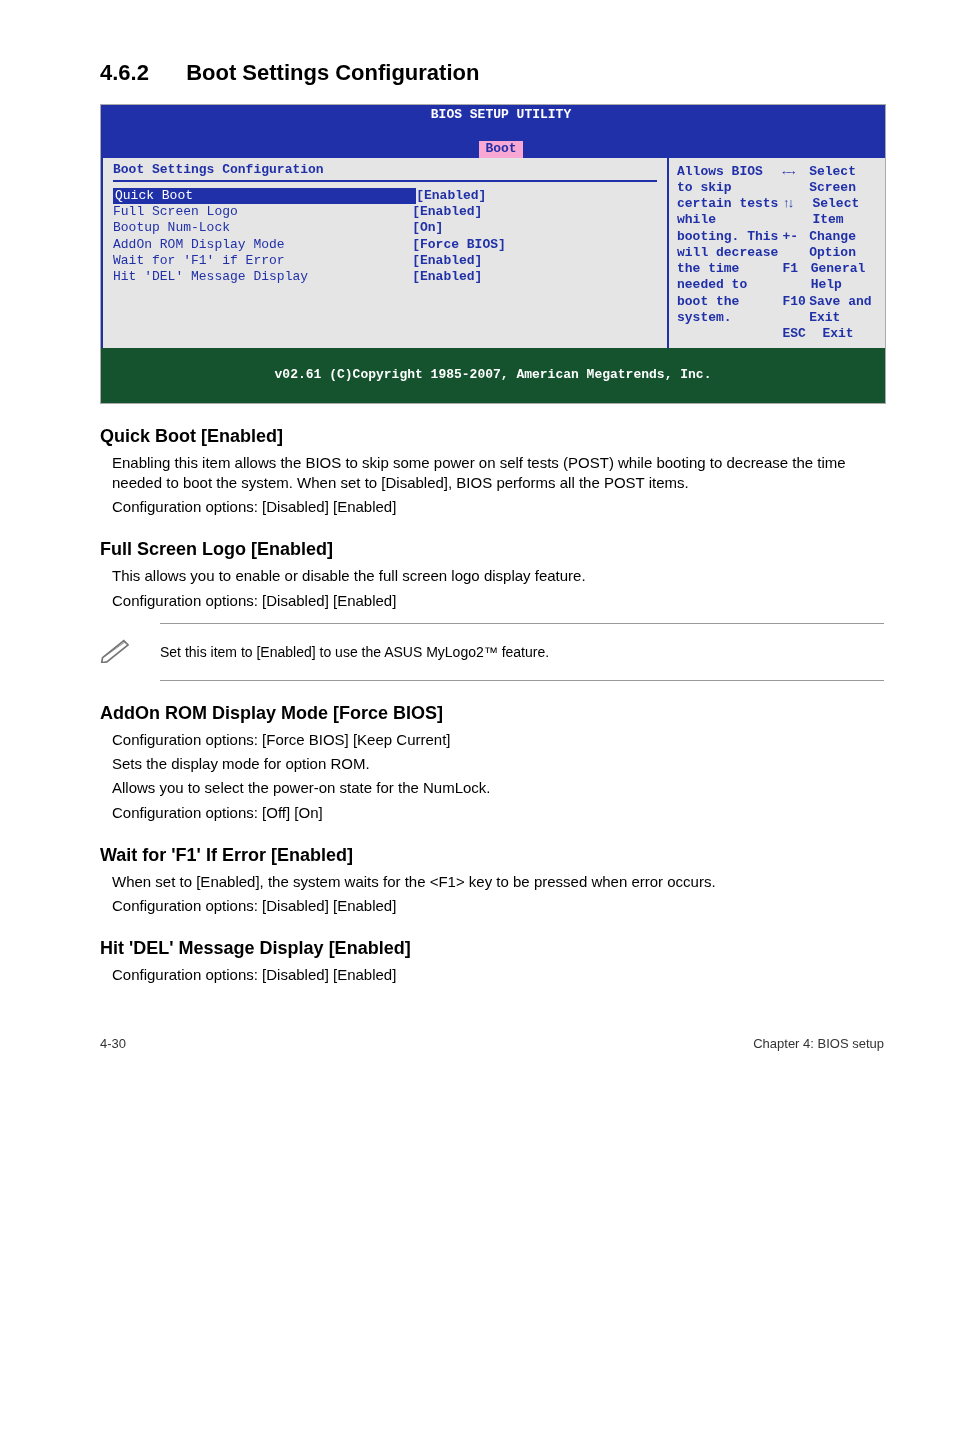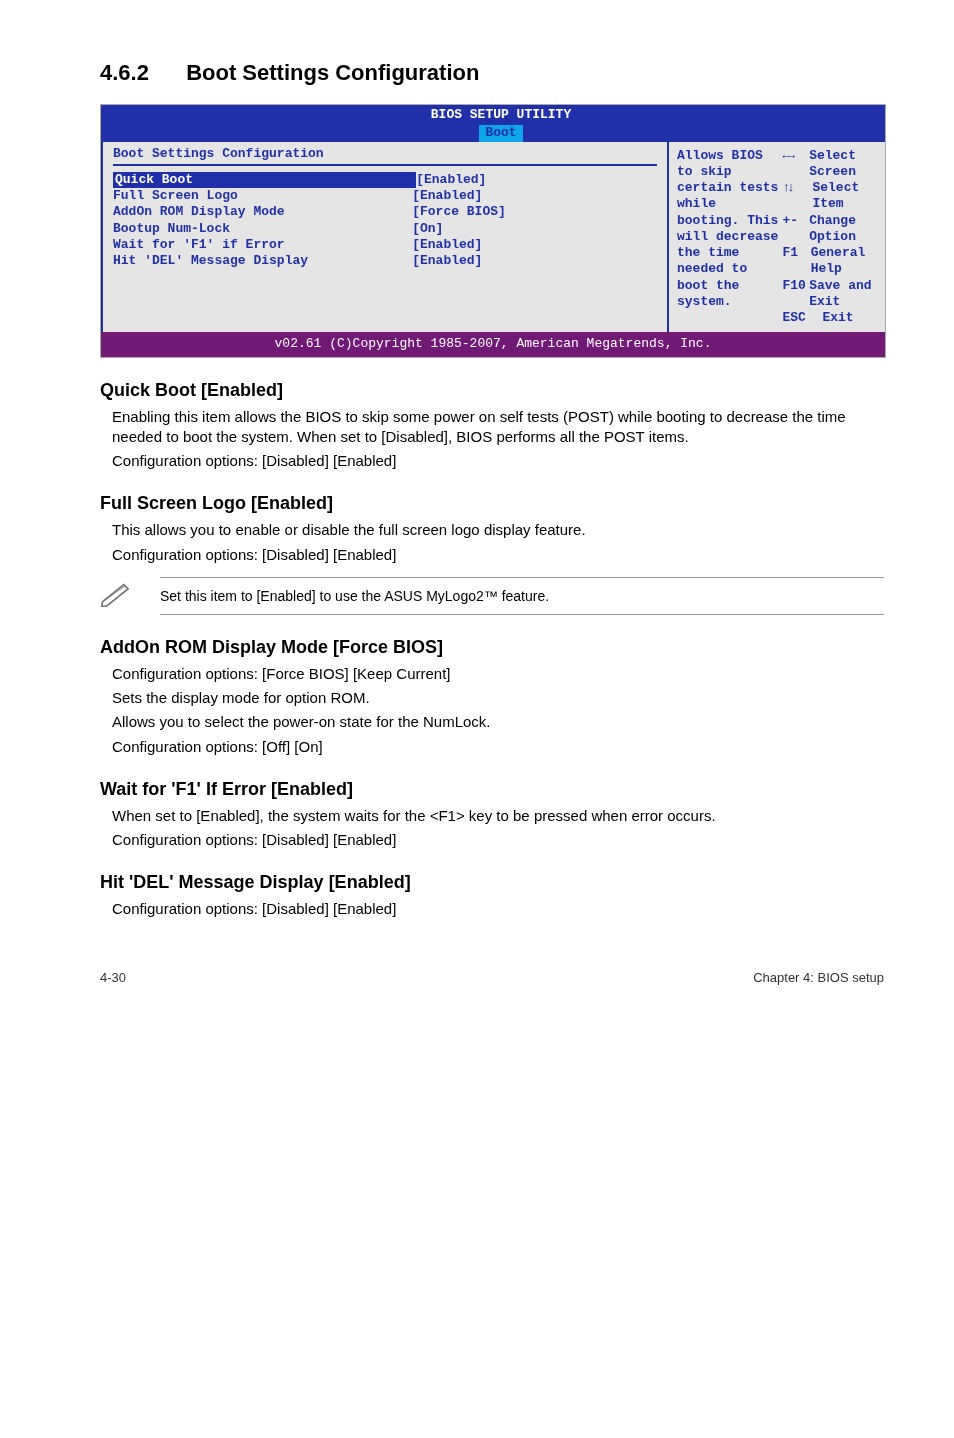--- a/index.html
+++ b/index.html
@@ -33,25 +33,25 @@
   .bios-top {
     background: #2030a8;
     color: #fff;
     text-align: center;
     padding: 2px 0 0 16px;
     font-weight: bold;
     position: relative;
   }
   .bios-tab {
     display: inline-block;
-    background: #0ea5e9;
+    background: #f9a8d4;
     color: #2030a8;
     padding: 0 6px;
     font-weight: bold;
-    margin-top: 2px;
+    margin-top: 18px;
   }
   .bios-body { display: flex; }
   .bios-left {
     flex: 1;
     padding: 4px 10px 10px 10px;
     position: relative;
   }
   .bios-right {
     width: 200px;
     border-left: 2px solid #2030a8;
@@ -63,33 +63,33 @@
     justify-content: space-between;
   }
   .bios-heading {
     color: #2030a8;
     font-weight: bold;
     border-bottom: 2px solid #2030a8;
     padding-bottom: 2px;
     margin-bottom: 6px;
   }
   .bios-row { display: flex; }
-  .bios-label { color: #2030a8; font-weight: bold; width: 55%; }
+  .bios-label { color: #2030a8; font-weight: normal; width: 55%; }
   .bios-label.sel { color: #fff; background: #2030a8; padding: 0 2px; }
   .bios-value { color: #2030a8; font-weight: bold; }
   .bios-help-top { min-height: 110px; }
   .bios-legend-row { display: flex; }
   .bios-legend-key { width: 40px; }
   .arrows { letter-spacing: -3px; }
   .bios-footer {
-    background: #701a75;
+    background: #14532d;
     color: #fff;
     text-align: center;
-    font-weight: normal;
-    padding: 4px 0;
+    font-weight: bold;
+    padding: 19px 0;
   }
   .biosframe-left { border-left: 2px solid #2030a8; }
 
   
   h3.subhead {
     font-size: 18px;
     font-weight: bold;
     margin: 22px 0 6px 0;
   }
   p.body {
@@ -105,21 +105,21 @@
     margin: 12px 0 4px 0;
   }
   .note-icon {
     width: 60px;
     text-align: left;
   }
   .note-text {
     flex: 1;
     border-top: 1px solid #999;
     border-bottom: 1px solid #999;
-    padding: 10px 0;
+    padding: 20px 0;
     font-size: 14px;
   }
   .pen-svg { width: 34px; height: 26px; }
 
   .footer {
     display: flex;
     justify-content: space-between;
     font-size: 13px;
     color: #333;
     margin-top: 50px;
@@ -146,26 +146,26 @@
         <div id="bios-rows">
             <div class="bios-row">
               <span class="bios-label sel">Quick Boot</span>
               <span class="bios-value">[Enabled]</span>
             </div>
             <div class="bios-row">
               <span class="bios-label">Full Screen Logo</span>
               <span class="bios-value">[Enabled]</span>
             </div>
             <div class="bios-row">
+              <span class="bios-label">Bootup Num-Lock</span>
+              <span class="bios-value">[On]</span>
+            </div>
+            <div class="bios-row">
               <span class="bios-label">AddOn ROM Display Mode</span>
               <span class="bios-value">[Force BIOS]</span>
-            </div>
-            <div class="bios-row">
-              <span class="bios-label">Bootup Num-Lock</span>
-              <span class="bios-value">[On]</span>
             </div>
             <div class="bios-row">
               <span class="bios-label">Wait for 'F1' if Error</span>
               <span class="bios-value">[Enabled]</span>
             </div>
             <div class="bios-row">
               <span class="bios-label">Hit 'DEL' Message Display</span>
               <span class="bios-value">[Enabled]</span>
             </div>
           </div>

